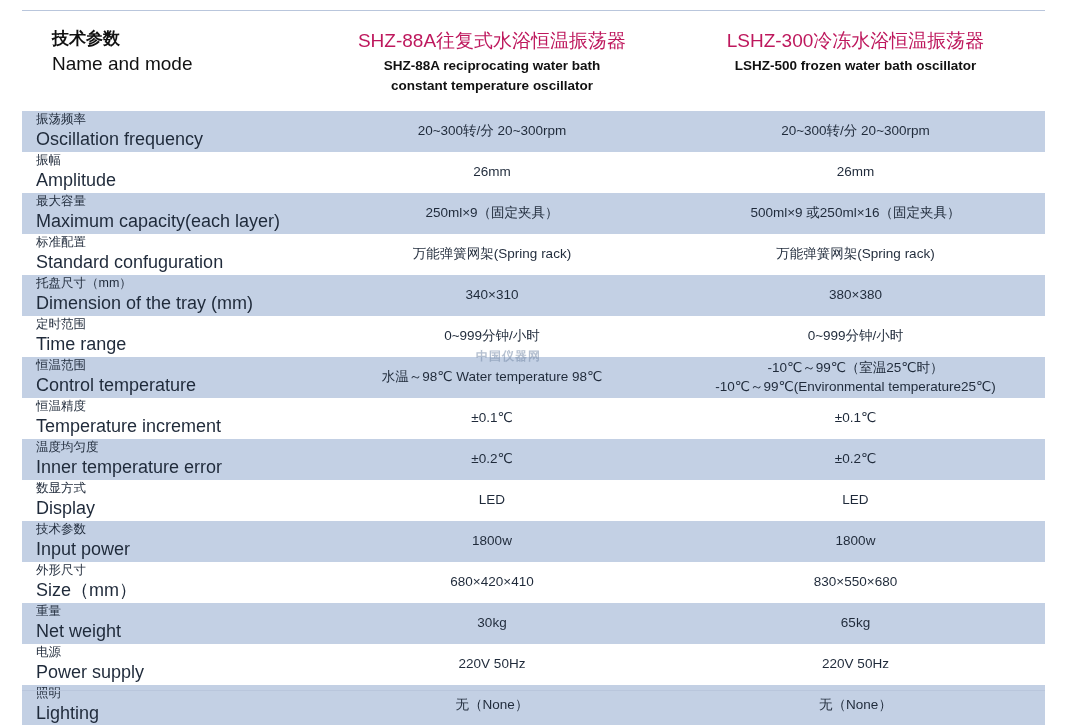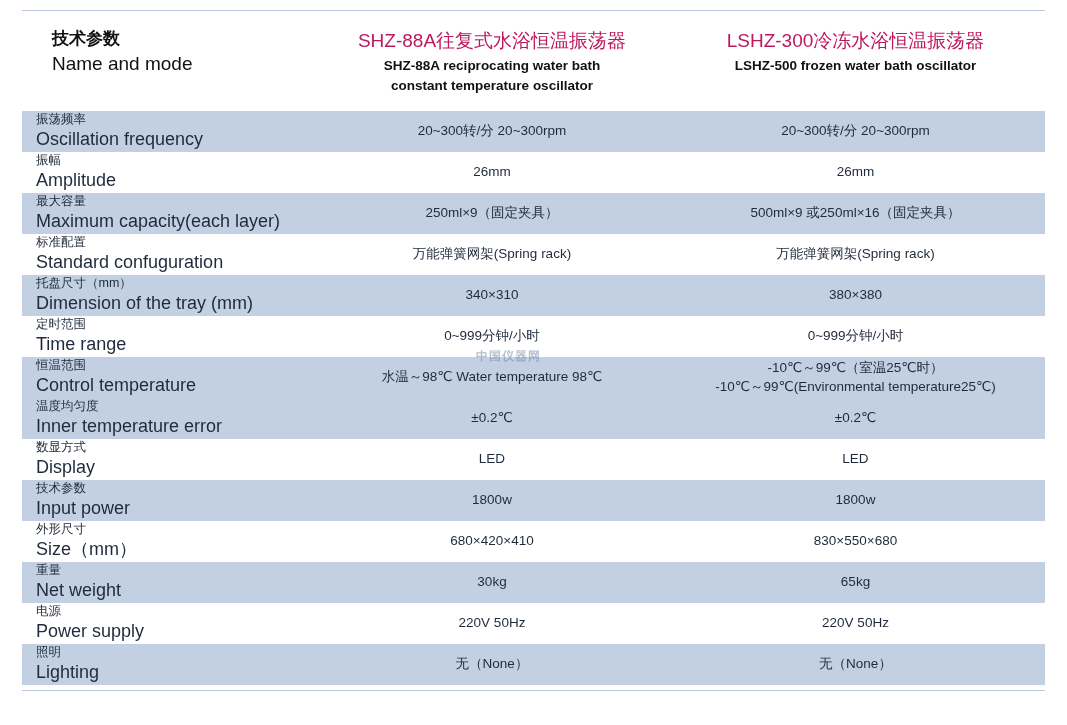--- a/index.html
+++ b/index.html
@@ -243,20 +243,32 @@
             <span class="en">Control temperature</span>
           </td>
           <td class="val">
             <span class="l2">水温～98℃  Water temperature 98℃</span>
           </td>
           <td class="val">
             <span class="l2">-10℃～99℃（室温25℃时）</span>
             <span class="l2">-10℃～99℃(Environmental temperature25℃)</span>
           </td>
         </tr>
+        <tr class="band-off">
+          <td class="name">
+            <span class="cn">恒温精度</span>
+            <span class="en">Temperature increment</span>
+          </td>
+          <td class="val">
+            <span class="l2">±0.1℃</span>
+          </td>
+          <td class="val">
+            <span class="l2">±0.1℃</span>
+          </td>
+        </tr>
         <tr class="band-on">
           <td class="name">
             <span class="cn">温度均匀度</span>
             <span class="en">Inner temperature error</span>
           </td>
           <td class="val">
             <span class="l2">±0.2℃</span>
           </td>
           <td class="val">
             <span class="l2">±0.2℃</span>

